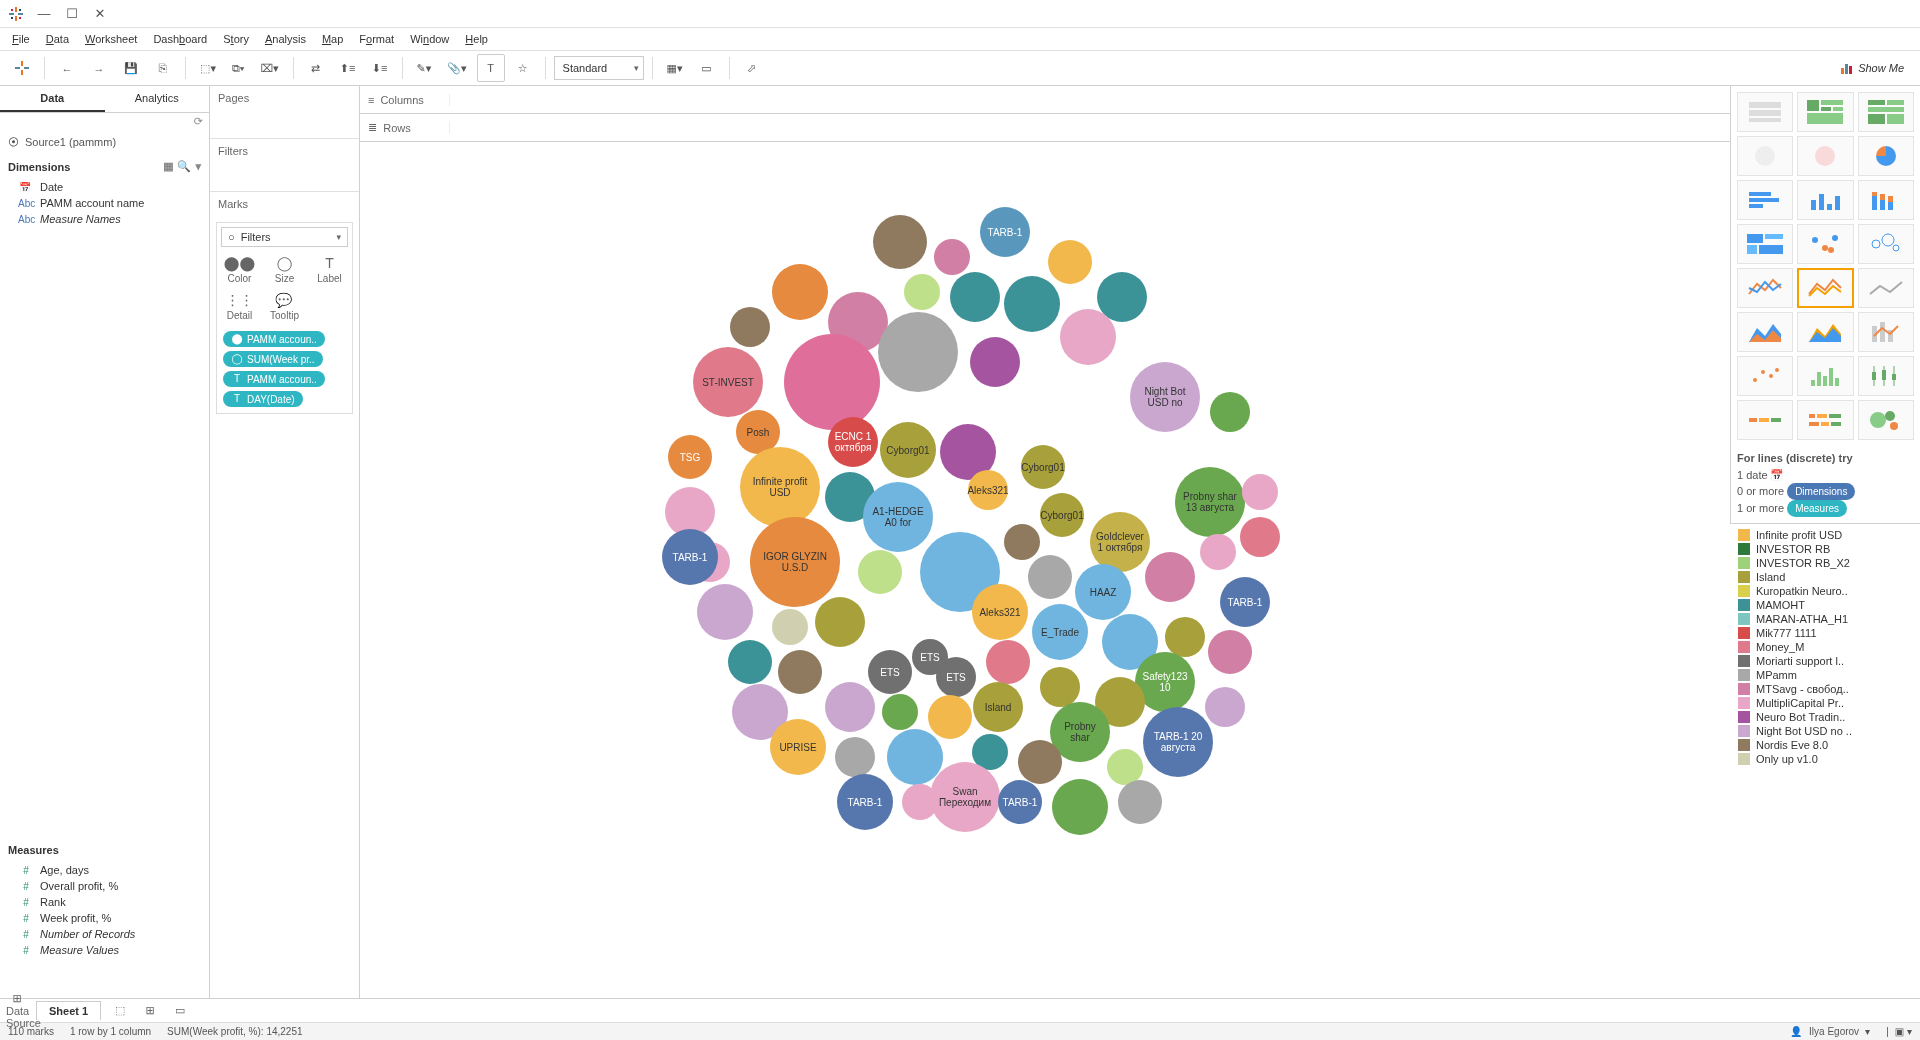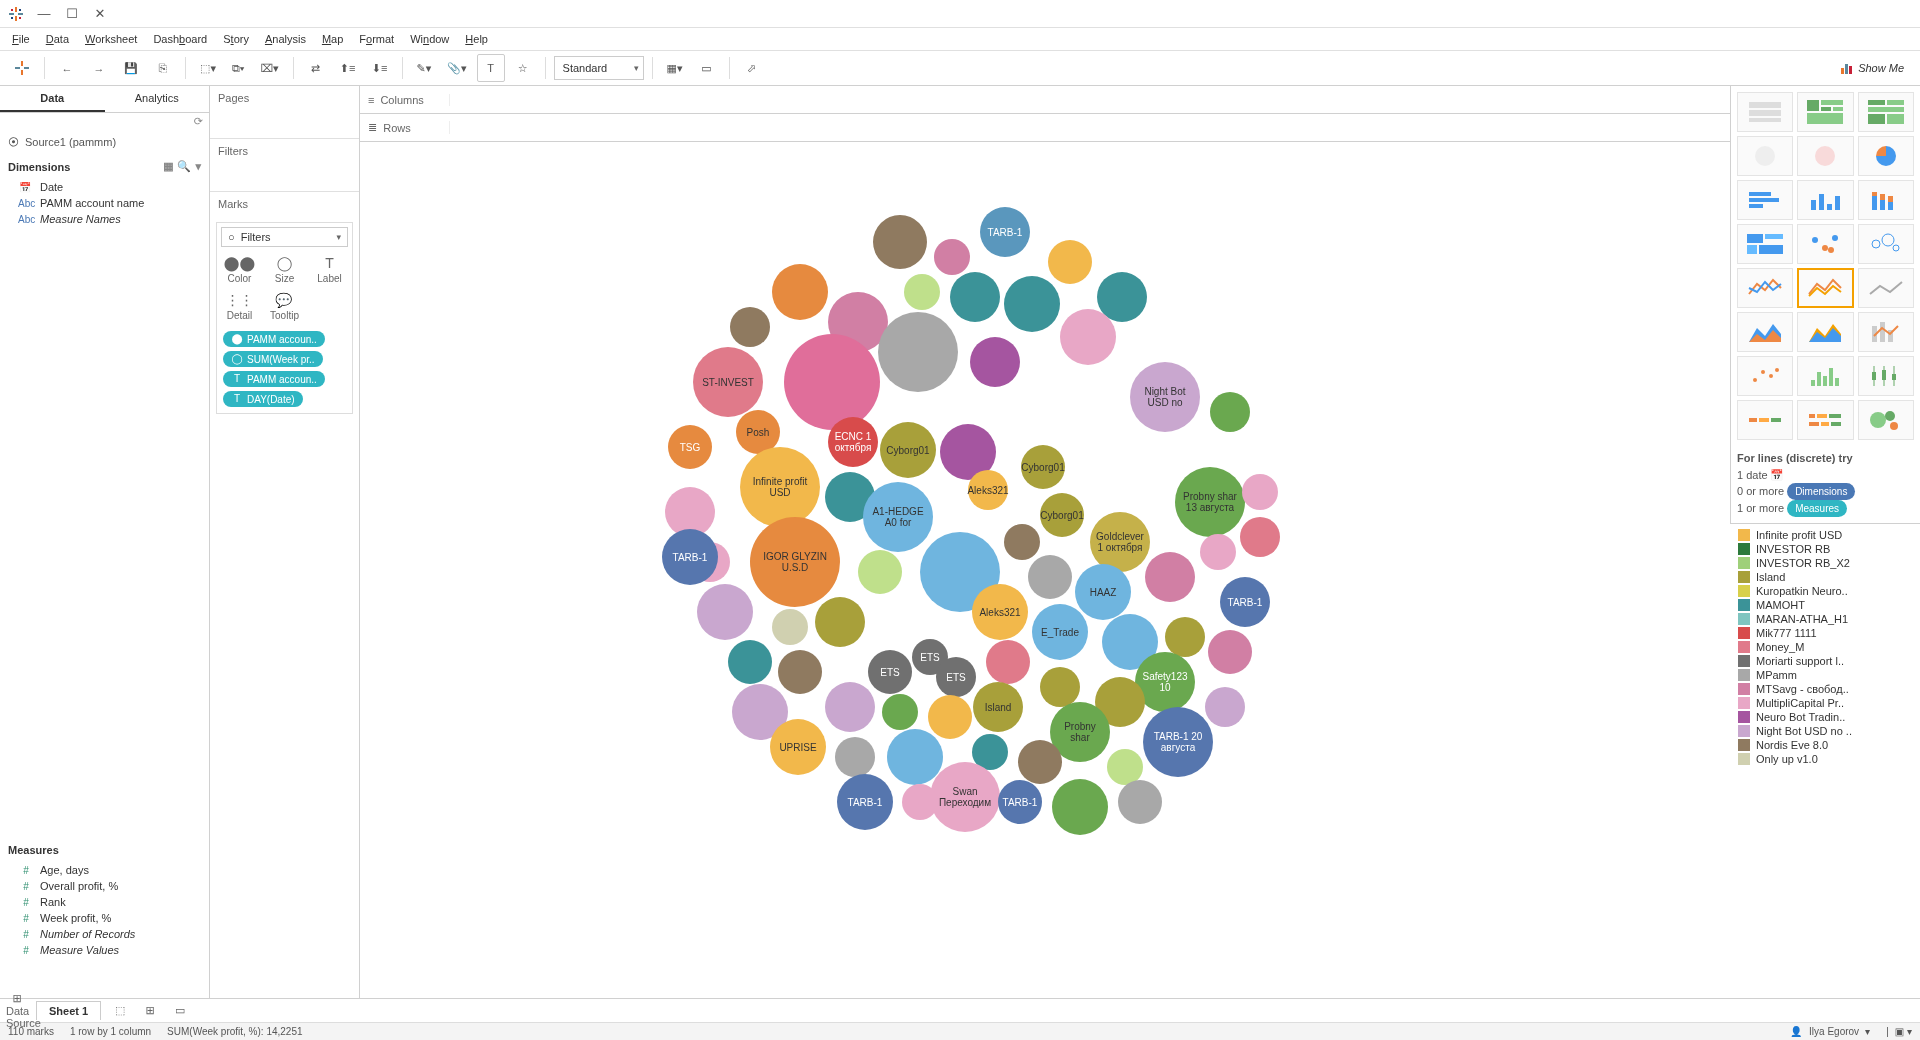--- a/index.html
+++ b/index.html
@@ -284,21 +284,21 @@
         <div class="bubble" style="left: 412px; top: 122px; width: 56px; height: 56px; background: rgb(230, 138, 63);"></div>
         <div class="bubble" style="left: 370px; top: 165px; width: 40px; height: 40px; background: rgb(143, 122, 96);"></div>
         <div class="bubble" style="left: 468px; top: 150px; width: 60px; height: 60px; background: rgb(209, 127, 164);"></div>
         <div class="bubble" style="left: 518px; top: 170px; width: 80px; height: 80px; background: rgb(168, 168, 168);"></div>
         <div class="bubble" style="left: 424px; top: 192px; width: 96px; height: 96px; background: rgb(224, 110, 154);"></div>
         <div class="bubble" style="left: 333px; top: 205px; width: 70px; height: 70px; background: rgb(224, 122, 138);">ST-INVEST</div>
         <div class="bubble" style="left: 610px; top: 195px; width: 50px; height: 50px; background: rgb(165, 85, 160);"></div>
         <div class="bubble" style="left: 770px; top: 220px; width: 70px; height: 70px; background: rgb(201, 167, 207);">Night Bot USD no</div>
         <div class="bubble" style="left: 850px; top: 250px; width: 40px; height: 40px; background: rgb(106, 168, 79);"></div>
         <div class="bubble" style="left: 376px; top: 268px; width: 44px; height: 44px; background: rgb(230, 138, 63);">Posh</div>
-        <div class="bubble dark" style="left: 308px; top: 283px; width: 44px; height: 44px; background: rgb(230, 138, 63);">TSG</div>
+        <div class="bubble dark" style="left: 308px; top: 293px; width: 44px; height: 44px; background: rgb(230, 138, 63);">TSG</div>
         <div class="bubble dark" style="left: 460px; top: 275px; width: 50px; height: 50px; background: rgb(216, 75, 75); margin-left: 8px;">ECNC 1 октября</div>
         <div class="bubble" style="left: 520px; top: 280px; width: 56px; height: 56px; background: rgb(168, 160, 58);">Cyborg01</div>
         <div class="bubble" style="left: 580px; top: 282px; width: 56px; height: 56px; background: rgb(165, 85, 160);"></div>
         <div class="bubble" style="left: 661px; top: 303px; width: 44px; height: 44px; background: rgb(168, 160, 58);">Cyborg01</div>
         <div class="bubble" style="left: 815px; top: 325px; width: 70px; height: 70px; background: rgb(106, 168, 79);">Probny shar 13 августа</div>
         <div class="bubble" style="left: 380px; top: 305px; width: 80px; height: 80px; background: rgb(242, 184, 75);">Infinite profit USD</div>
         <div class="bubble" style="left: 608px; top: 328px; width: 40px; height: 40px; background: rgb(242, 184, 75);">Aleks321</div>
         <div class="bubble" style="left: 465px; top: 330px; width: 50px; height: 50px; background: rgb(59, 147, 152);"></div>
         <div class="bubble" style="left: 305px; top: 345px; width: 50px; height: 50px; background: rgb(232, 167, 198);"></div>
         <div class="bubble" style="left: 503px; top: 340px; width: 70px; height: 70px; background: rgb(111, 181, 223);">A1-HEDGE A0 for</div>

